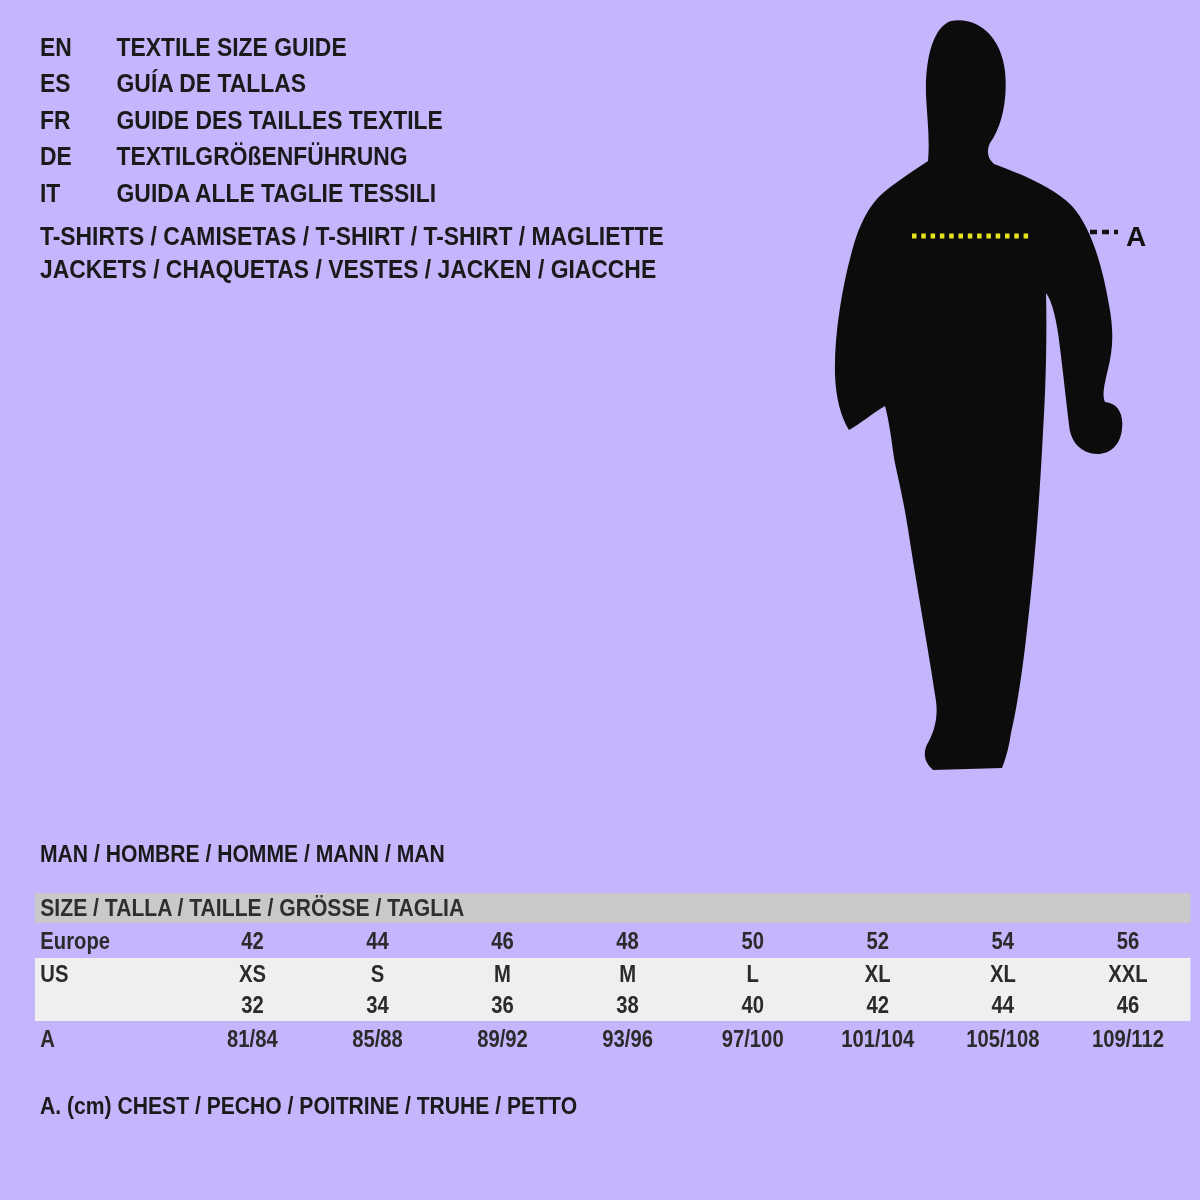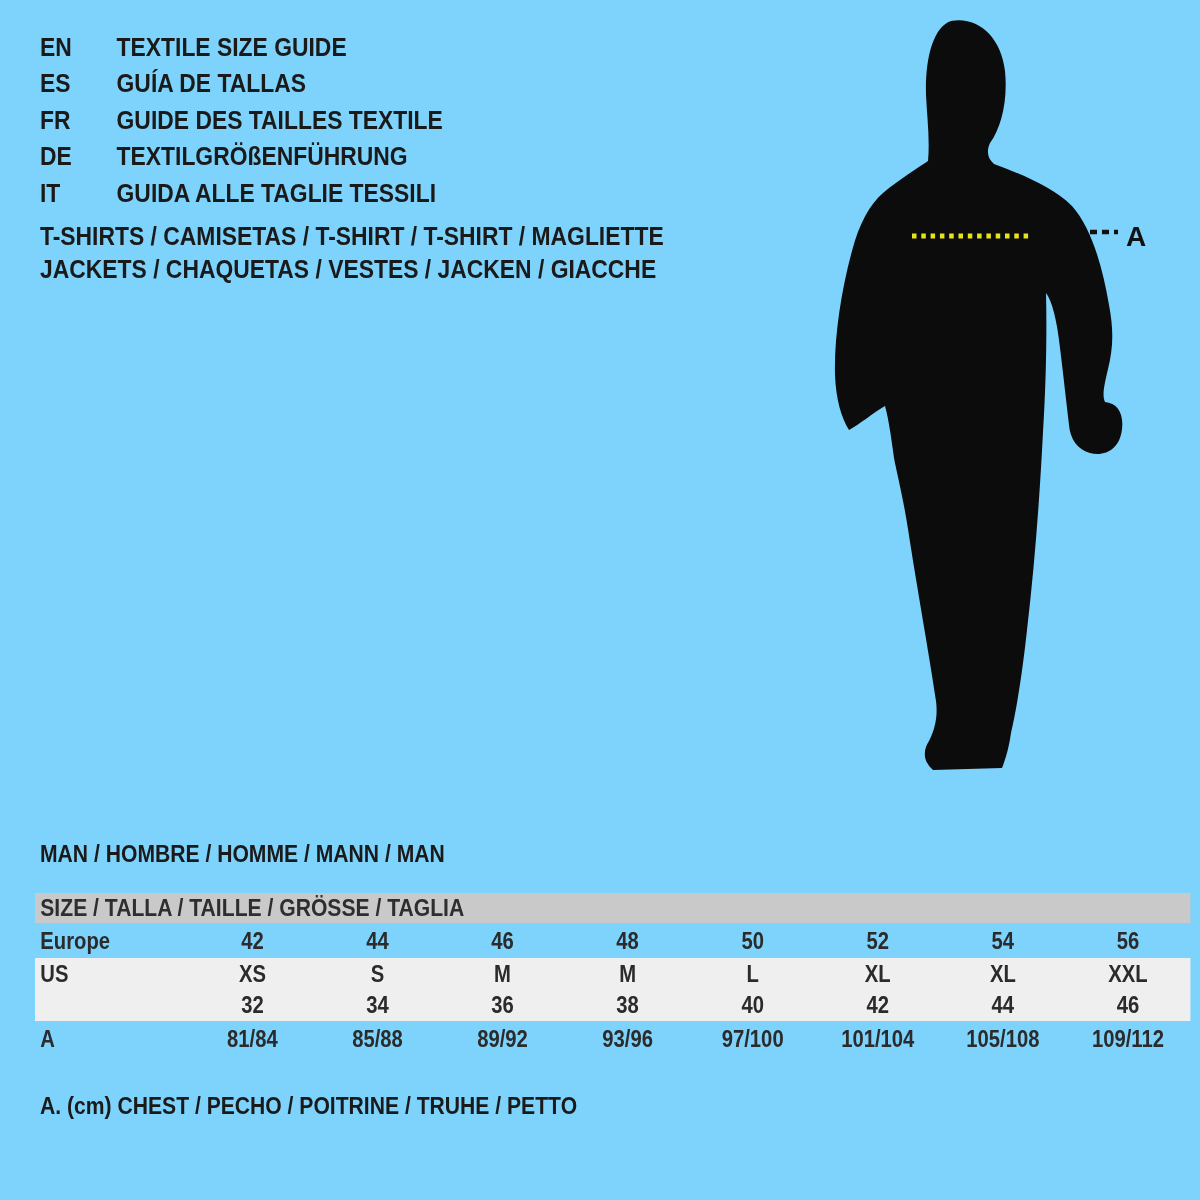--- a/index.html
+++ b/index.html
@@ -2,21 +2,21 @@
 <html><head>
 <meta charset="utf-8">
 <style>
   html,body { margin:0; padding:0; }
   body {
     width:1200px; height:1200px; background:#ffffff;
     font-family:"Liberation Sans", sans-serif;
     color:#1a1a1a;
     -webkit-font-smoothing:antialiased;
   }
-  .page { position:relative; width:1200px; height:1200px; background:#7dd3fc; overflow:hidden; }
+  .page { position:relative; width:1200px; height:1200px; background:#c4b5fd; overflow:hidden; }
 
   
   .condensed { transform:scaleX(0.88); transform-origin:0 0; }
 
   .lang-block { position:absolute; left:40px; top:29px; width:560px; }
   .lang-row  { display:flex; height:36.5px; align-items:center; font-weight:bold; font-size:26px; }
   .lang-code { width:87px; flex:0 0 87px; }
   .lang-label{ white-space:nowrap; }
 
   .categories { position:absolute; left:40px; top:220px; width:860px;

